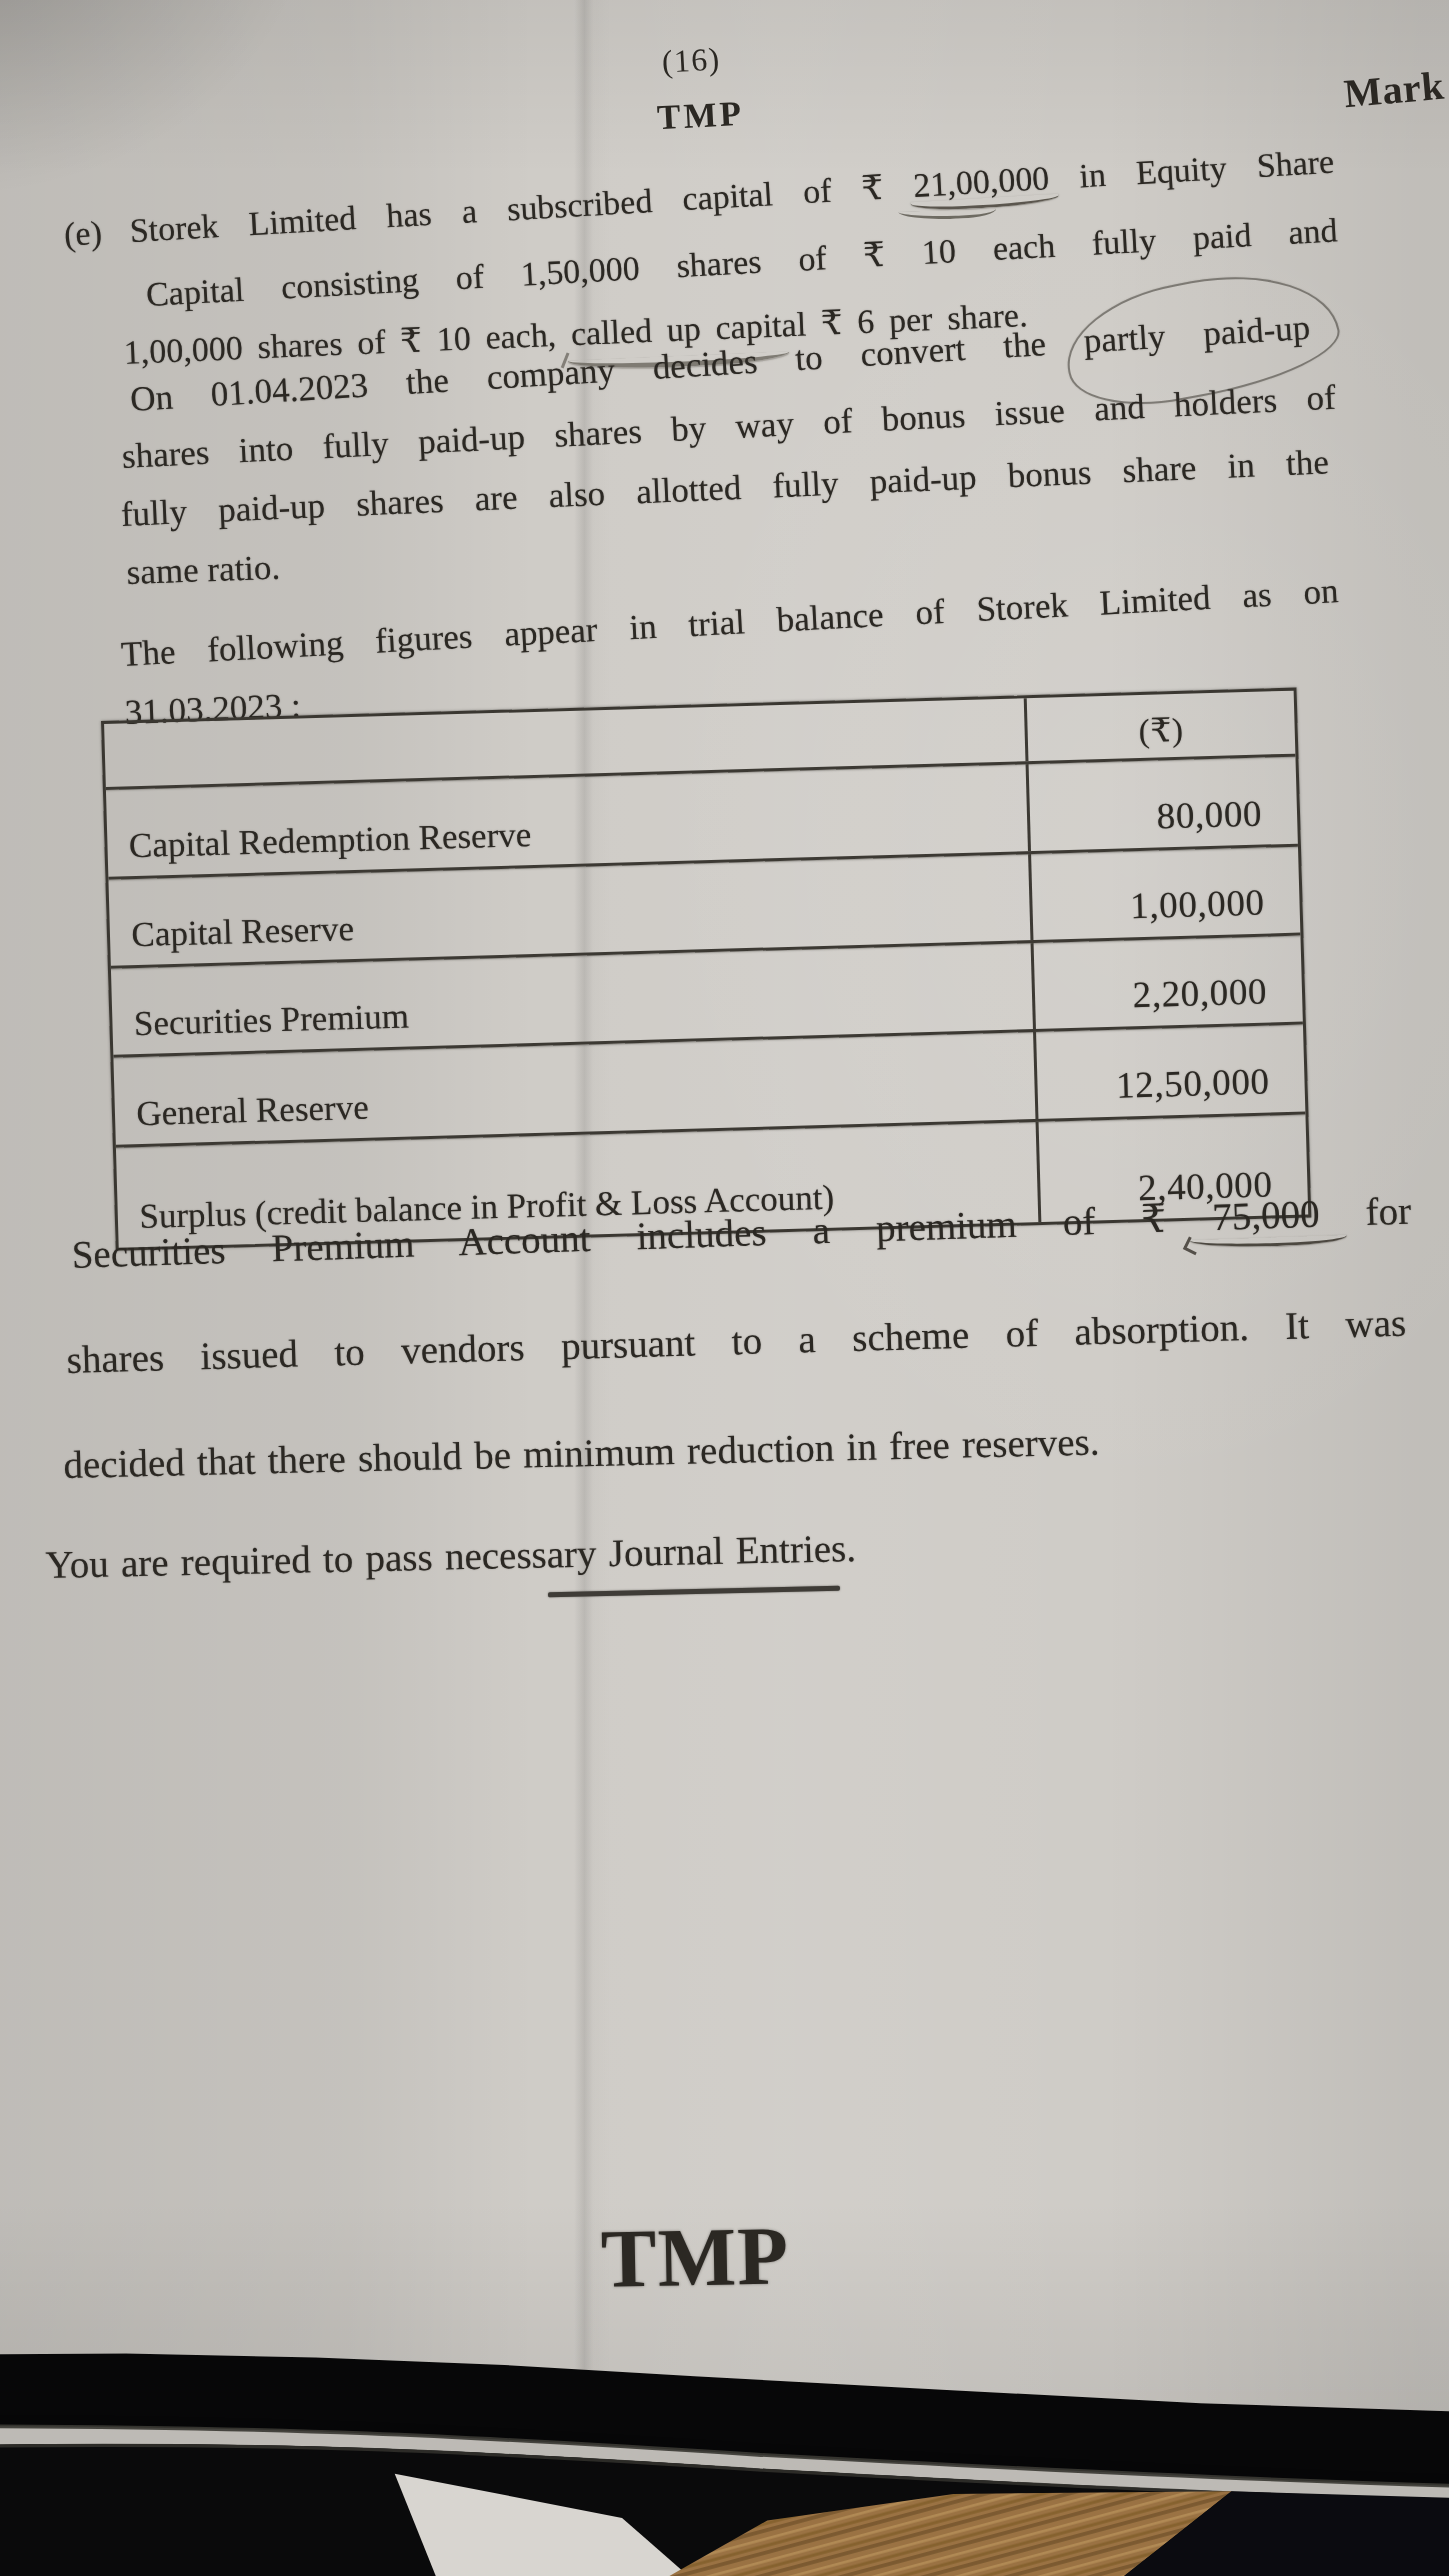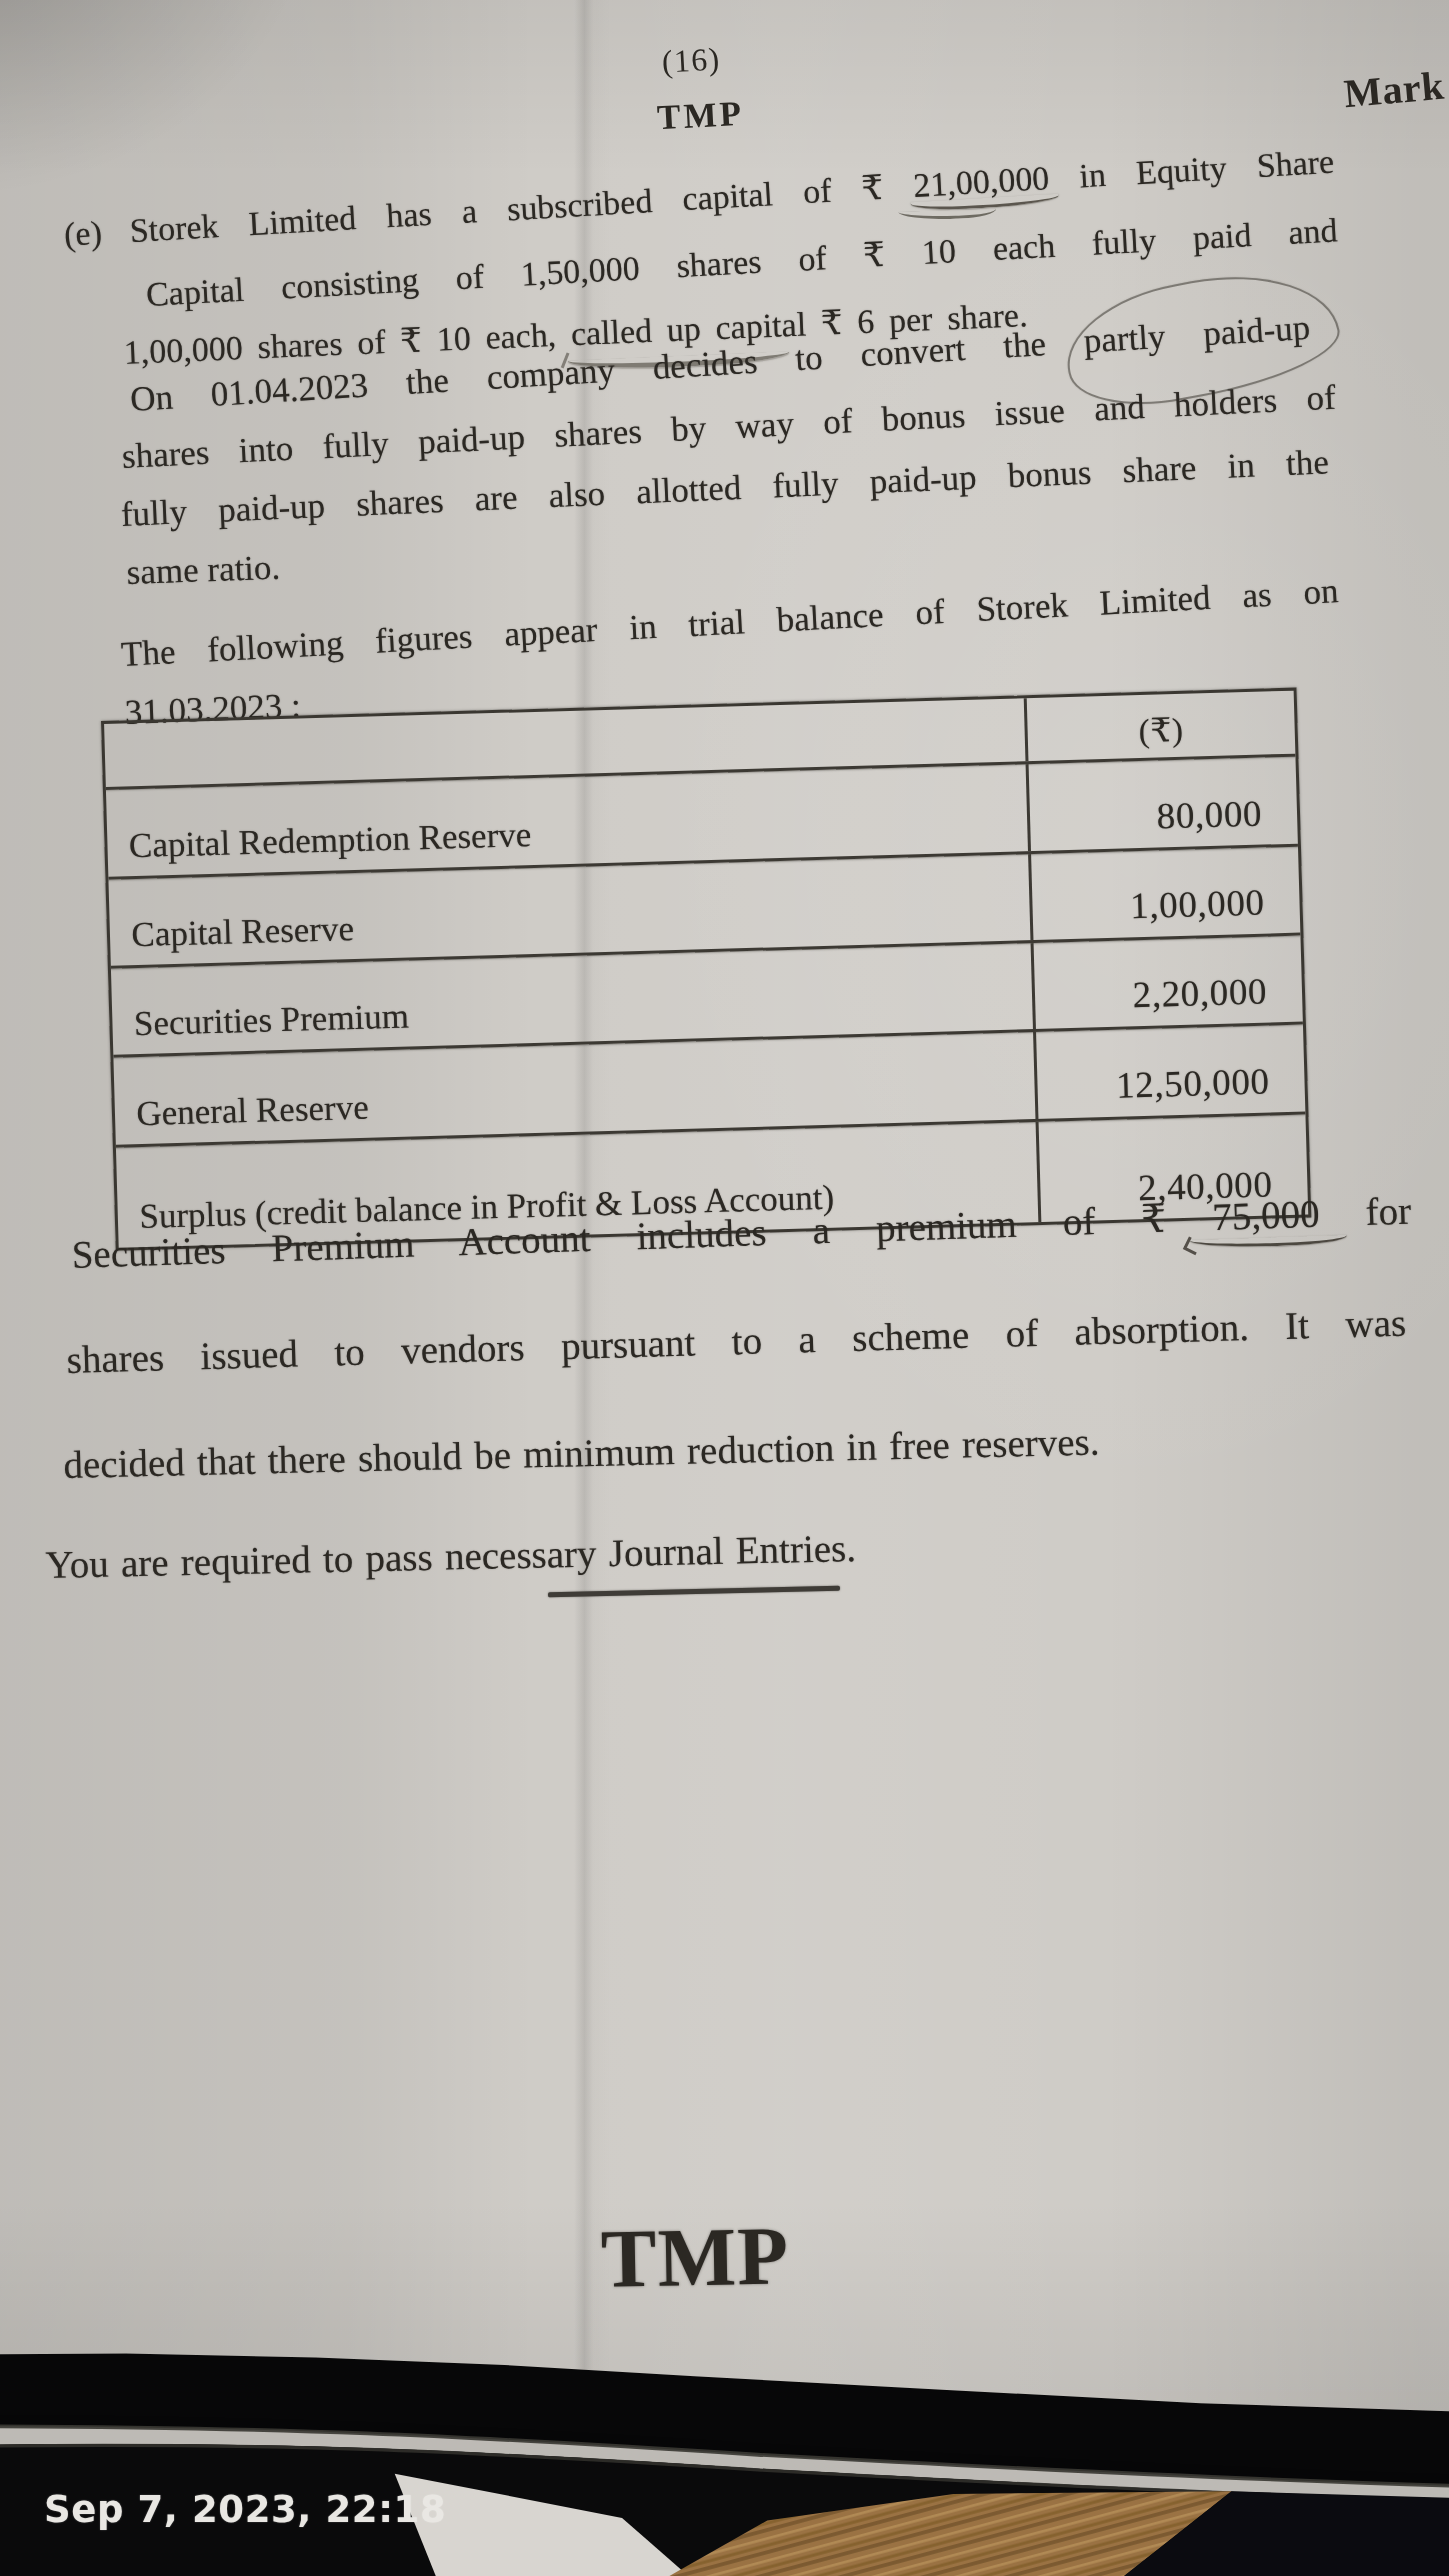--- a/index.html
+++ b/index.html
@@ -160,15 +160,14 @@
     <path d="M0,3843 C450,3845 700,3856 1200,3888 C1700,3915 2000,3928 2296,3937" fill="none" stroke="#3a3833" stroke-width="6" opacity="0.9"></path>
     <path d="M0,3874 C450,3870 700,3880 1200,3912 C1700,3940 2000,3952 2296,3960" fill="none" stroke="#33312d" stroke-width="5" opacity="0.85"></path>
 
     <path d="M625,3918 L985,3988 L1090,4080 L690,4080 Z" fill="#d8d5d0"></path>
 
     <path d="M1060,4080 L1215,3992 L1510,3950 L1950,3946 L1780,4080 Z" fill="url(#wood)"></path>
 
     <path d="M1950,3946 L2296,3956 L2296,4080 L1780,4080 Z" fill="#0b0b10"></path>
   </svg>
 
-  <div class="timestamp">Sep 7, 2023, 22:18</div>
 </div>
 
 
 </body></html>

